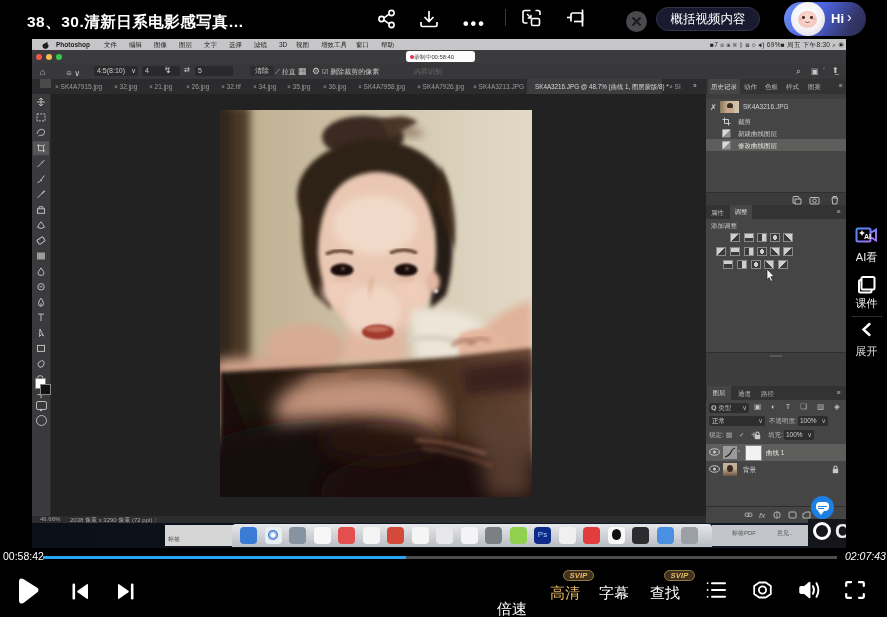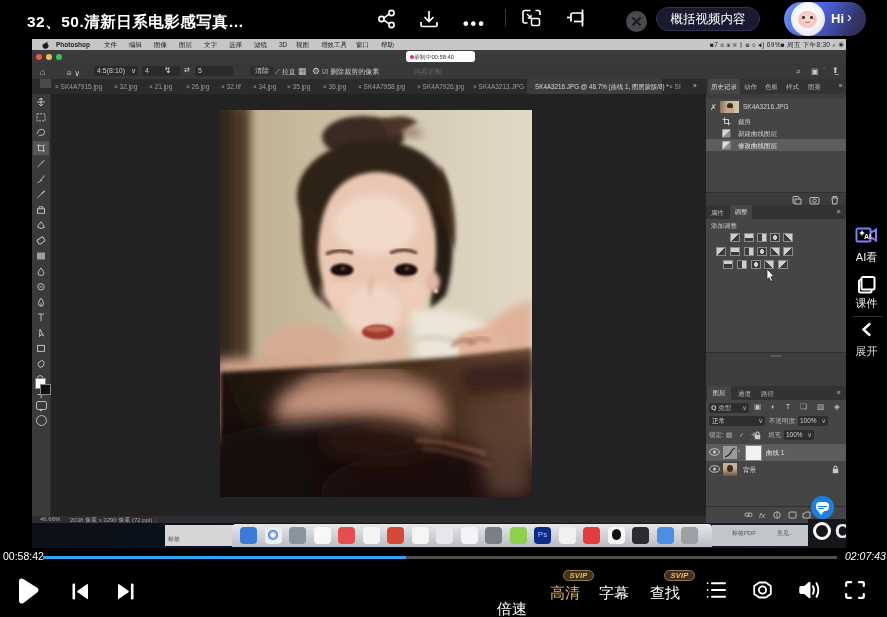--- a/index.html
+++ b/index.html
@@ -4,21 +4,21 @@
 <style>
   html,body{margin:0;padding:0;background:#000;}
   body{width:887px;height:617px;overflow:hidden;position:relative;font-family:"Liberation Sans",sans-serif;}
   .abs{position:absolute;}
   svg{display:block;}
 </style>
 </head>
 <body>
 
 <div class="abs" style="left:0;top:0;width:887px;height:39px;background:#000;">
-  <div class="abs" style="left:27px;top:12px;font-size:15.5px;font-weight:bold;color:#fff;letter-spacing:0.5px;">32、50.清新日系电影感写真…</div>
+  <div class="abs" style="left:27px;top:12px;font-size:15.5px;font-weight:bold;color:#fff;letter-spacing:0.5px;">38、30.清新日系电影感写真…</div>
 
   <svg class="abs" style="left:377px;top:9px;" width="20" height="20" viewBox="0 0 20 20" fill="none" stroke="#fff" stroke-width="1.6">
     <circle cx="14.5" cy="4" r="2.6"></circle>
       <circle cx="14.5" cy="16" r="2.6"></circle>
       <circle cx="4.5" cy="10" r="2.6"></circle>
     <line x1="6.9" y1="8.9" x2="12.2" y2="5.2"></line>
       <line x1="6.9" y1="11.1" x2="12.2" y2="14.8"></line>
   </svg>
 
   <svg class="abs" style="left:418px;top:9px;" width="22" height="20" viewBox="0 0 22 20" fill="none" stroke="#fff" stroke-width="1.7">

